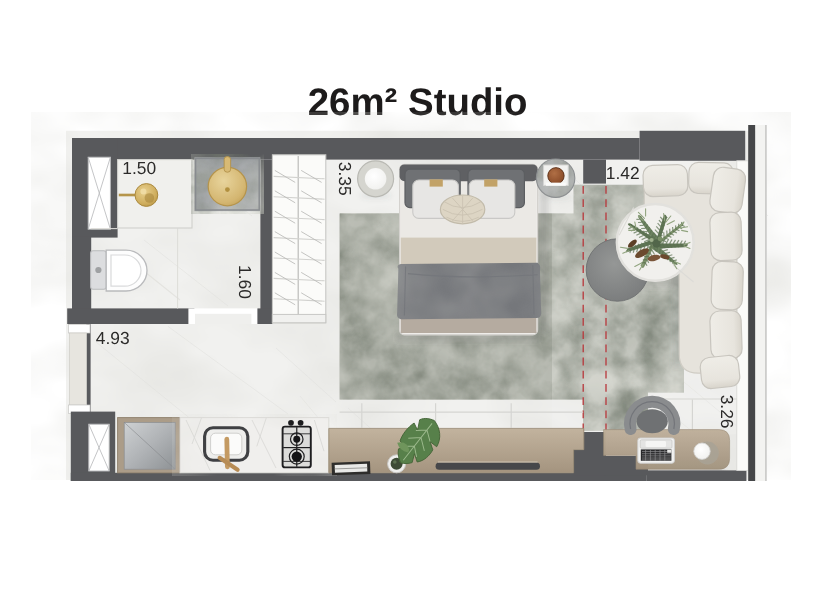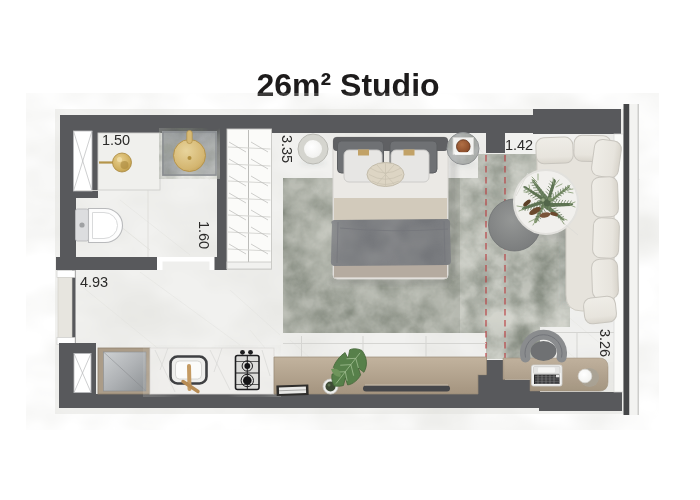--- a/index.html
+++ b/index.html
@@ -1,16 +1,16 @@
 <!DOCTYPE html>
 <html><head>
 <meta charset="utf-8">
 <style>
   html,body{margin:0;padding:0;background:#ffffff;}
-  .page{width:700px;height:500px;position:relative;font-family:"Liberation Sans",sans-serif;text-align:center;}
+  .page{width:700px;height:400px;position:relative;font-family:"Liberation Sans",sans-serif;text-align:center;}
   svg{display:block;}
 </style>
 </head>
 <body>
 <div class="page">
 <svg width="700" height="500" viewBox="0 0 700 500" xmlns="http://www.w3.org/2000/svg">
 <defs>
     <filter id="soft" x="-40%" y="-40%" width="180%" height="180%">
     <feGaussianBlur stdDeviation="2.2"></feGaussianBlur>
   </filter>

